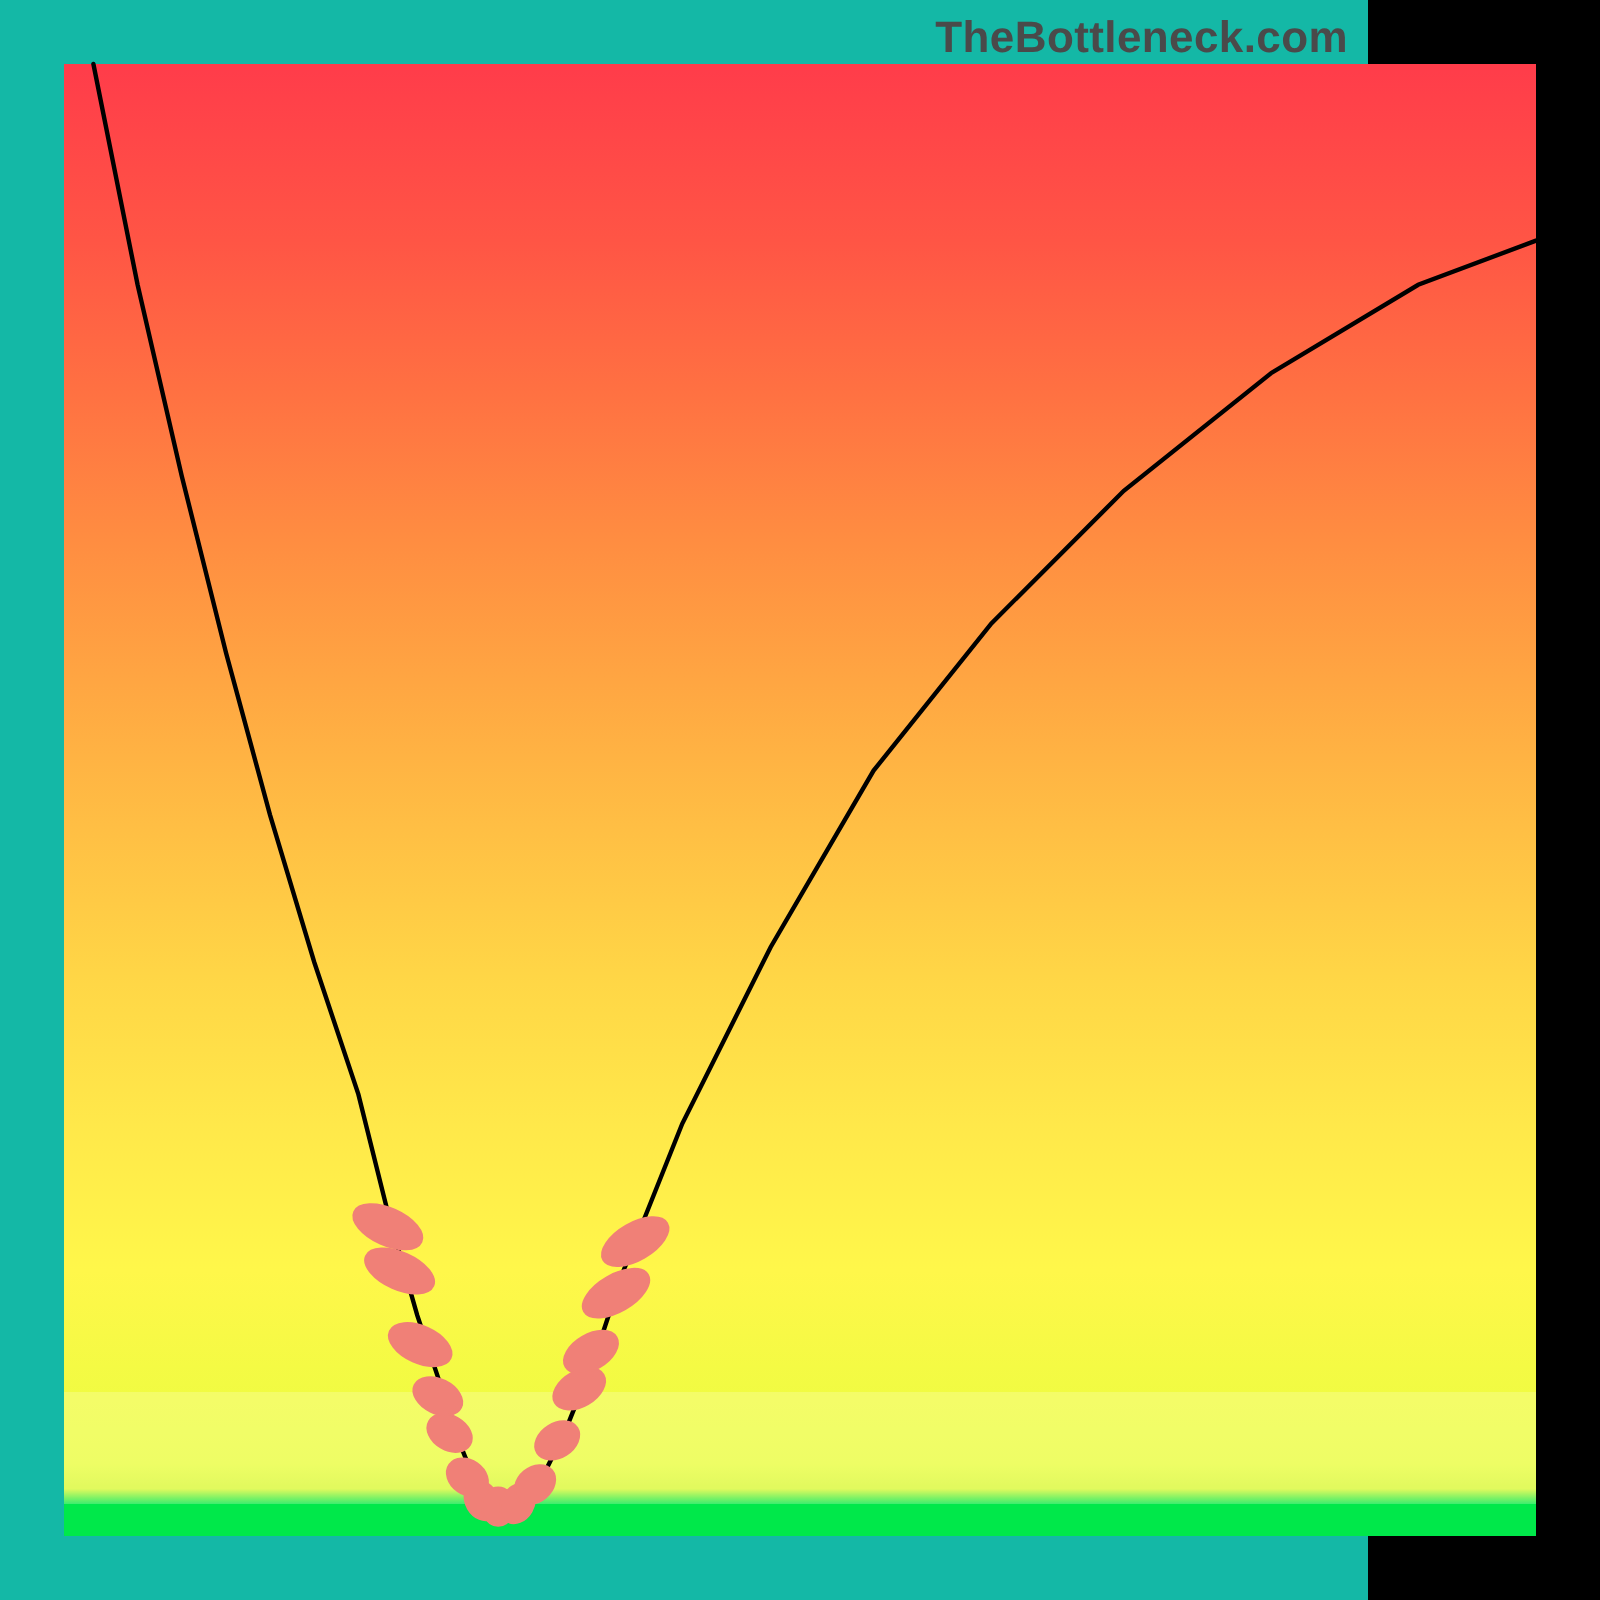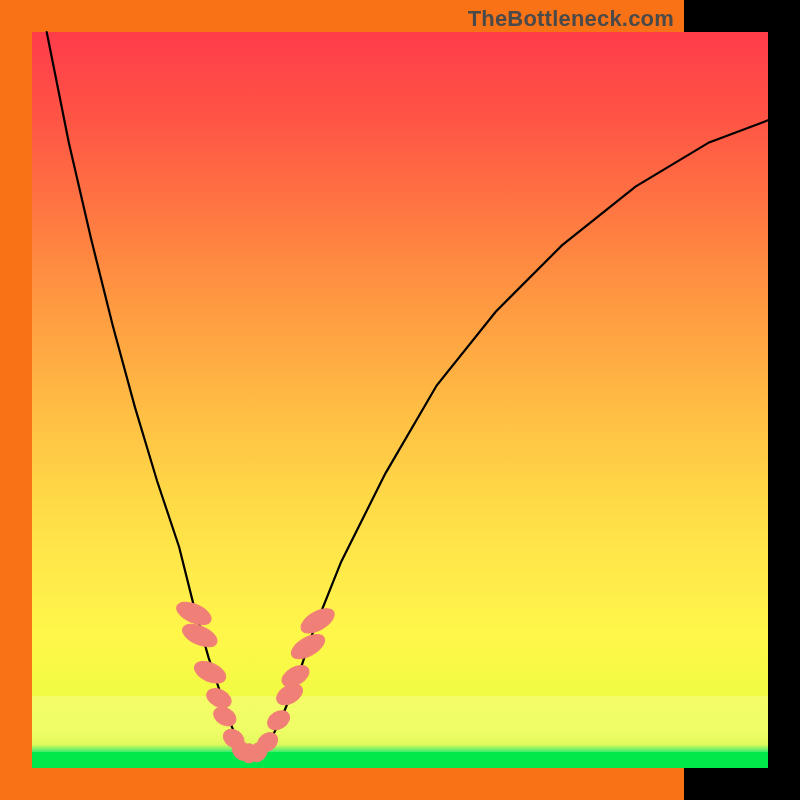--- a/index.html
+++ b/index.html
@@ -9,21 +9,21 @@
     height: 800px;
     background: #000;
     overflow: hidden;
   }
   .frame {
     position: absolute;
     top: 0;
     left: 0;
     width: 684px;
     height: 800px;
-    background: #f97316;
+    background: #14b8a6;
   }
   .plot-area {
     position: absolute;
     top: 32px;
     left: 32px;
     width: 736px;
     height: 736px;
     
     background:
       linear-gradient(

